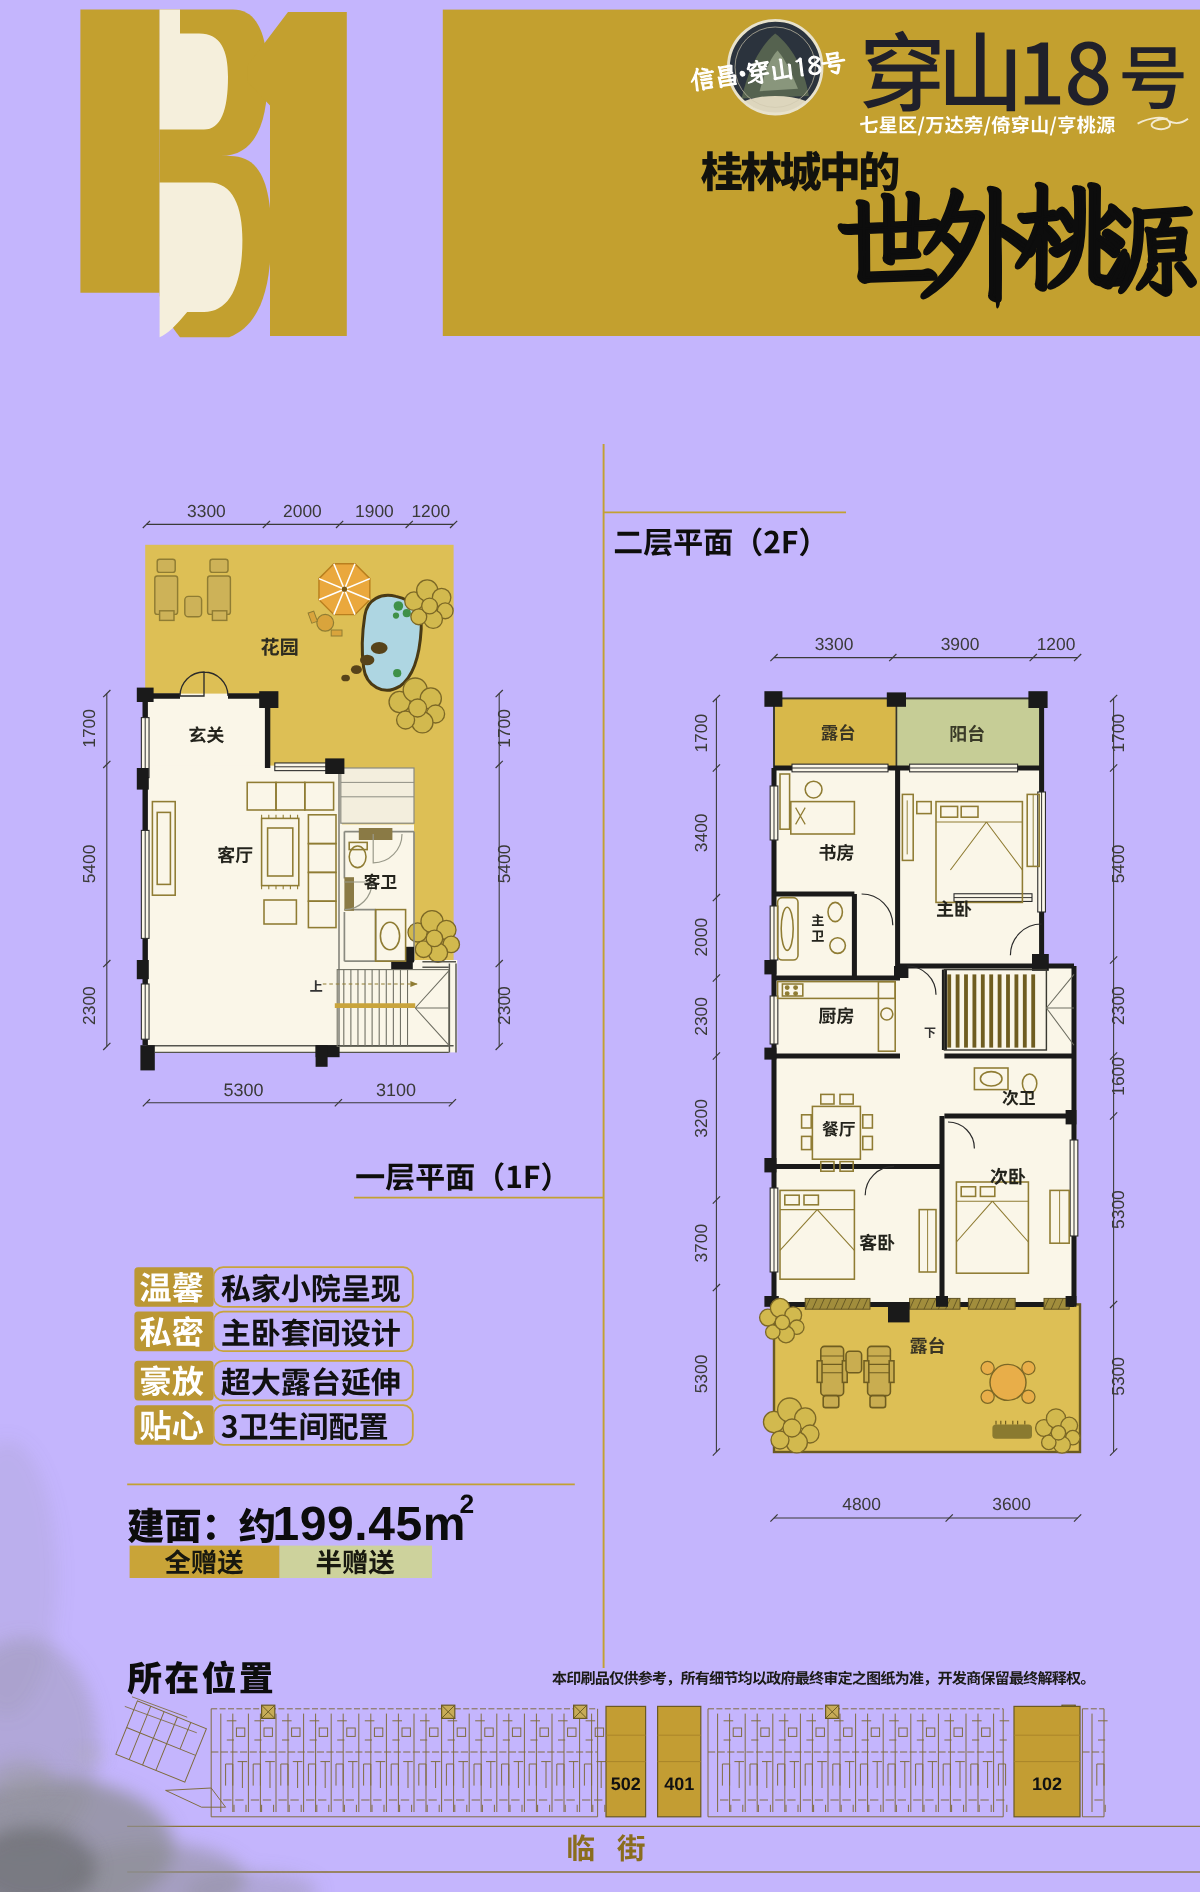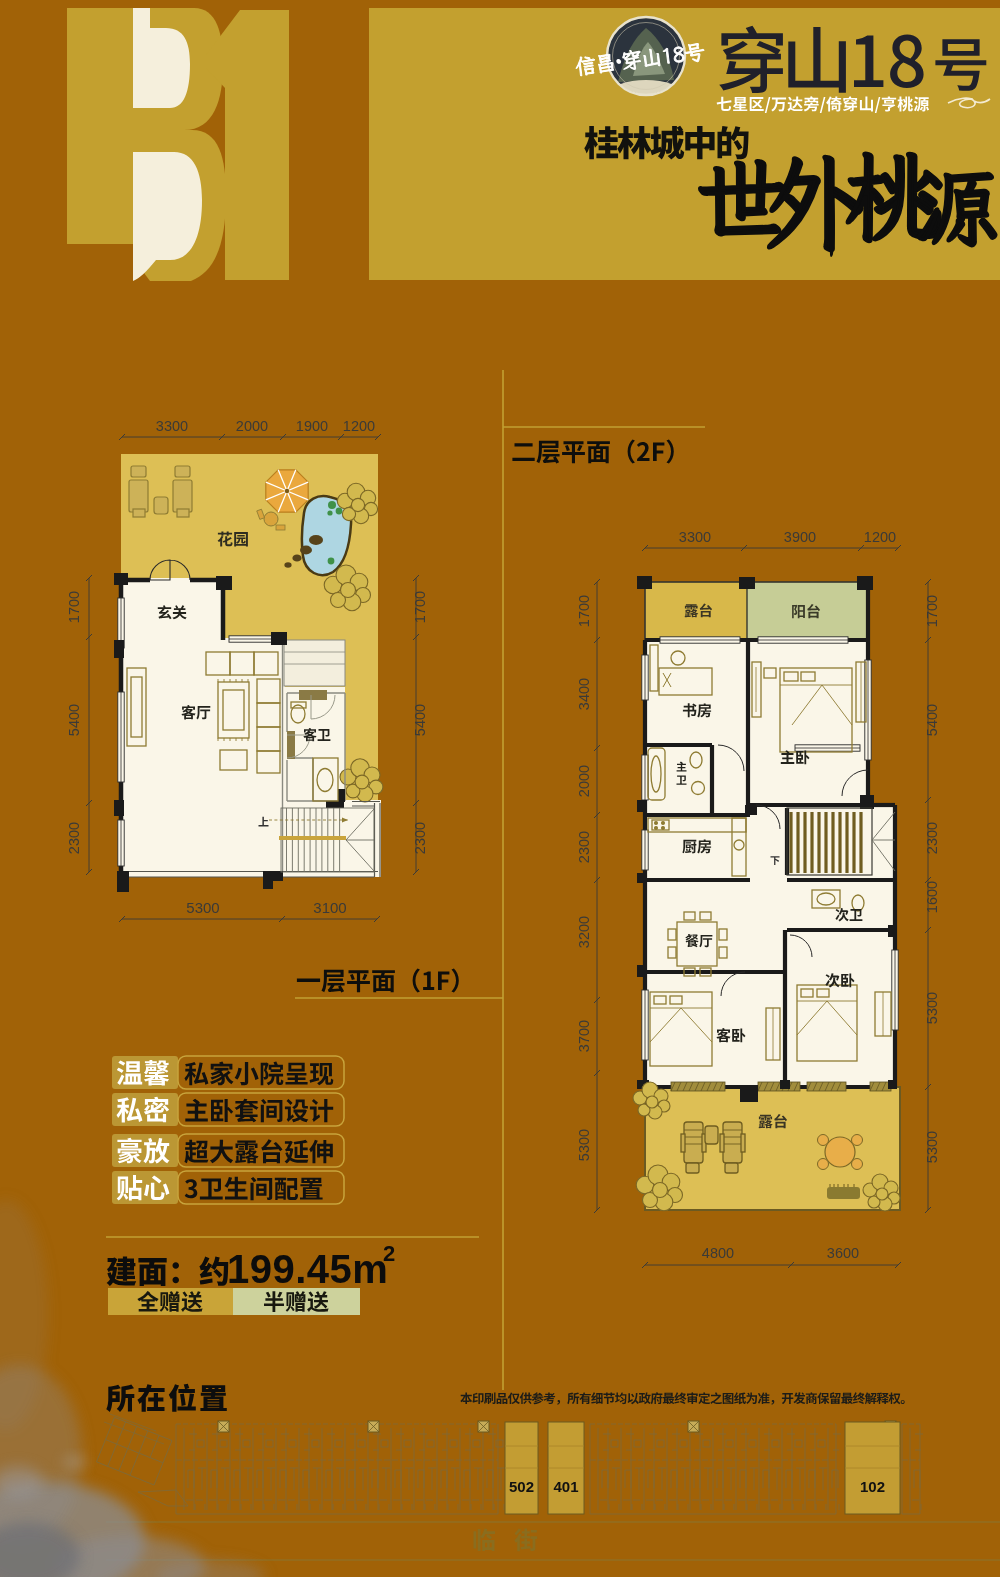--- a/index.html
+++ b/index.html
@@ -1,15 +1,15 @@
 <!DOCTYPE html>
 <html><head><meta charset="utf-8">
 <style>
 html,body{margin:0;padding:0;background:#f5efdc;}
-#page{position:relative;width:1000px;height:1577px;background:#a16207;overflow:hidden;}
+#page{position:relative;width:1000px;height:1577px;background:#c4b5fd;overflow:hidden;}
 svg{position:absolute;left:0;top:0;}
 </style></head>
 <body>
 <div id="page">
     <svg width="1000" height="1577" viewBox="0 0 1000 1577" xmlns="http://www.w3.org/2000/svg">
       <defs>
         <filter id="blur1" x="-60%" y="-60%" width="220%" height="220%">
           <feGaussianBlur stdDeviation="7"></feGaussianBlur>
         </filter>
       </defs>

